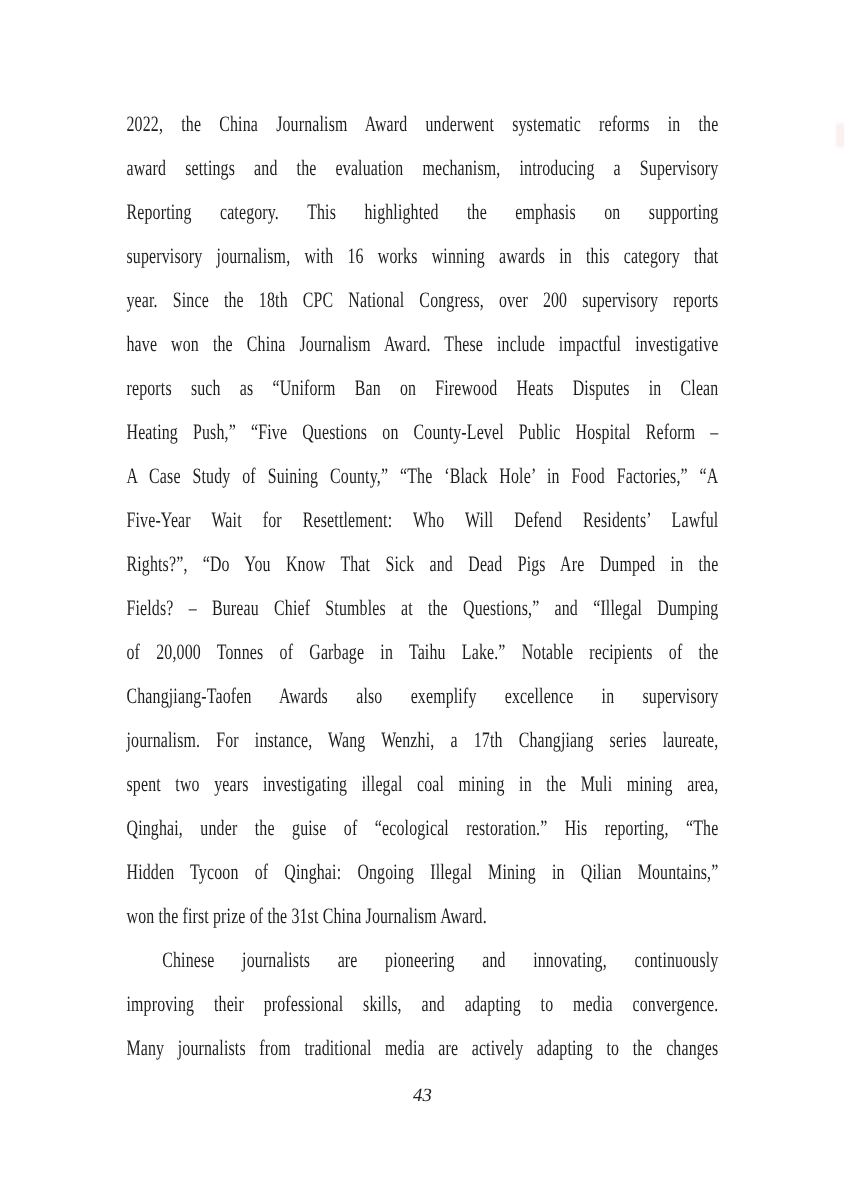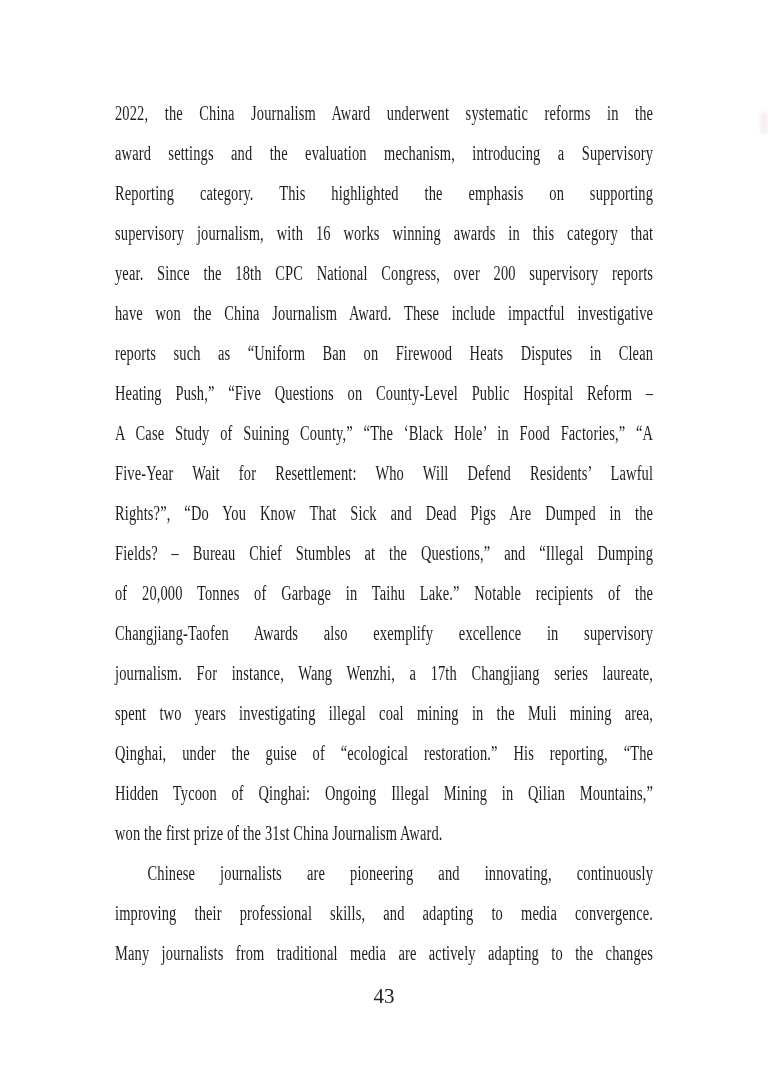--- a/index.html
+++ b/index.html
@@ -42,23 +42,24 @@
   .line.indent {
     padding-left: 45px;
     width: 700px;
   }
   .page-number {
     position: absolute;
     left: 0;
     top: 986px;
     width: 768px;
     text-align: center;
-    font-size: 21px;
+    font-size: 17px;
     line-height: 20px;
     color: #222222;
+    font-style: italic;
   }
   .edge-artifact {
     position: absolute;
     right: 0;
     top: 112px;
     width: 8px;
     height: 22px;
     border-radius: 2px;
     opacity: 0.6;
     filter: blur(1px);

